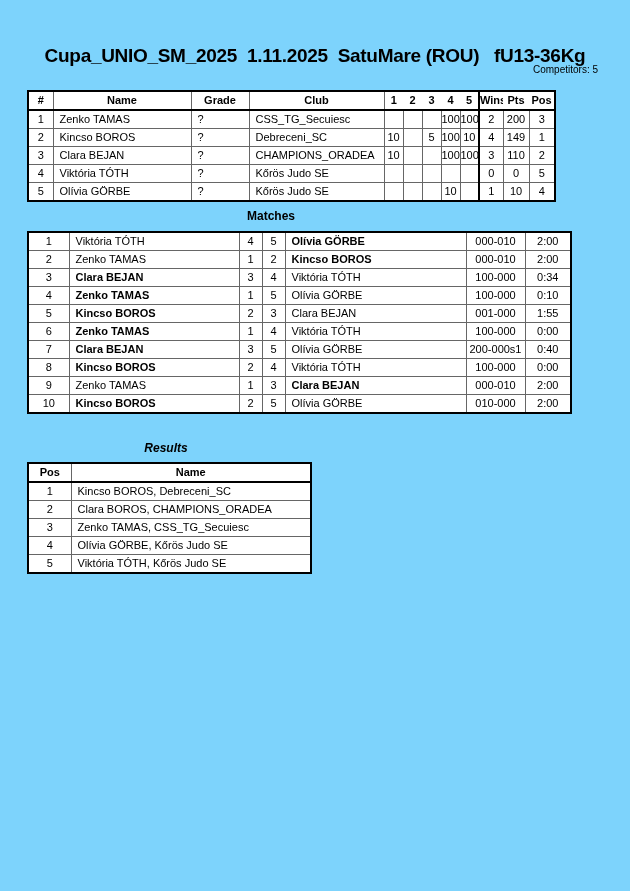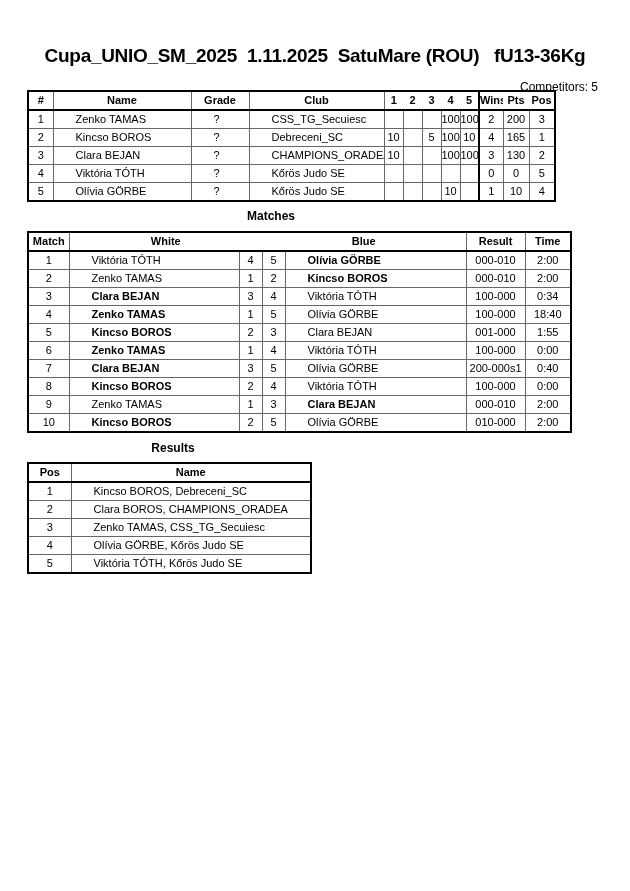--- a/index.html
+++ b/index.html
@@ -1,30 +1,30 @@
 <!DOCTYPE html>
 <html><head>
 <meta charset="utf-8">
 <style>
   html,body{margin:0;padding:0;background:#e8e8e8;}
-  .page{position:relative;width:630px;height:891px;background:#ffffff;
+  .page{position:relative;width:630px;height:891px;background:#7dd3fc;
         font-family:"Liberation Sans",sans-serif;color:#000;overflow:hidden;}
   .title{position:absolute;top:45px;left:0;width:630px;text-align:center;
          font-size:19px;font-weight:bold;letter-spacing:-0.3px;white-space:pre;}
   .sec-heading{position:absolute;font-size:12px;font-weight:bold;width:120px;text-align:center;}
   #competitors-heading{top:67px;left:190px;margin-top:44px;}
   #matches-heading{top:209px;left:211px;}
-  #results-heading{top:441px;left:113px;}
-  .count{position:absolute;top:80px;right:32px;font-size:12px;}
+  #results-heading{top:441px;left:106px;font-style:italic;}
+  .count{position:absolute;top:64px;right:32px;font-size:10px;}
   table{border-collapse:collapse;table-layout:fixed;position:absolute;background:#fff;}
   th,td{font-size:11px;padding:0;height:17px;line-height:17px;text-align:center;
         overflow:hidden;white-space:nowrap;font-weight:normal;}
   th{font-weight:bold;border:none;border-bottom:2px solid #000;}
   td{border:1px solid #666;}
-  .tl{text-align:left;padding-left:22px;}
+  .tl{text-align:left;padding-left:6px;}
   .b{font-weight:bold;}
   #competitors-table{left:27px;top:90px;width:527px;border:2px solid #000;}
   #matches-table{left:27px;top:231px;width:543px;border:2px solid #000;}
   #results-table{left:27px;top:462px;width:283px;border:2px solid #000;}
   th.sep{border-right:1px solid #666;}
   th.sepl{border-left:1px solid #666;}
   .thick-l{border-left:2px solid #000 !important;}
 </style>
 </head>
 <body>
@@ -84,35 +84,35 @@
       <td>2</td>
       <td class="tl">Kincso BOROS</td>
       <td class="tl">?</td>
       <td class="tl">Debreceni_SC</td>
       <td>10</td>
       <td></td>
       <td>5</td>
       <td>100</td>
       <td>10</td>
       <td class="thick-l">4</td>
-      <td>165</td>
+      <td>149</td>
       <td>1</td>
     </tr>
     <tr>
       <td>3</td>
       <td class="tl">Clara BEJAN</td>
       <td class="tl">?</td>
       <td class="tl">CHAMPIONS_ORADEA</td>
       <td>10</td>
       <td></td>
       <td></td>
       <td>100</td>
       <td>100</td>
       <td class="thick-l">3</td>
-      <td>130</td>
+      <td>110</td>
       <td>2</td>
     </tr>
     <tr>
       <td>4</td>
       <td class="tl">Viktória TÓTH</td>
       <td class="tl">?</td>
       <td class="tl">Kőrös Judo SE</td>
       <td></td>
       <td></td>
       <td></td>
@@ -145,27 +145,20 @@
     <colgroup>
         <col style="width:41px">
         <col style="width:170px">
         <col style="width:23px">
         <col style="width:23px">
         <col style="width:181px">
         <col style="width:59px">
         <col style="width:46px">
       </colgroup>
     <tbody>
-        <tr>
-      <th class="sep">Match</th>
-      <th colspan="2">White</th>
-      <th colspan="2">Blue</th>
-      <th class="sepl sep">Result</th>
-      <th>Time</th>
-    </tr>
     <tr>
       <td>1</td>
       <td class="tl">Viktória TÓTH</td>
       <td>4</td>
       <td>5</td>
       <td class="tl b">Olívia GÖRBE</td>
       <td>000-010</td>
       <td>2:00</td>
     </tr>
     <tr>
@@ -186,21 +179,21 @@
       <td>100-000</td>
       <td>0:34</td>
     </tr>
     <tr>
       <td>4</td>
       <td class="tl b">Zenko TAMAS</td>
       <td>1</td>
       <td>5</td>
       <td class="tl">Olívia GÖRBE</td>
       <td>100-000</td>
-      <td>18:40</td>
+      <td>0:10</td>
     </tr>
     <tr>
       <td>5</td>
       <td class="tl b">Kincso BOROS</td>
       <td>2</td>
       <td>3</td>
       <td class="tl">Clara BEJAN</td>
       <td>001-000</td>
       <td>1:55</td>
     </tr>

